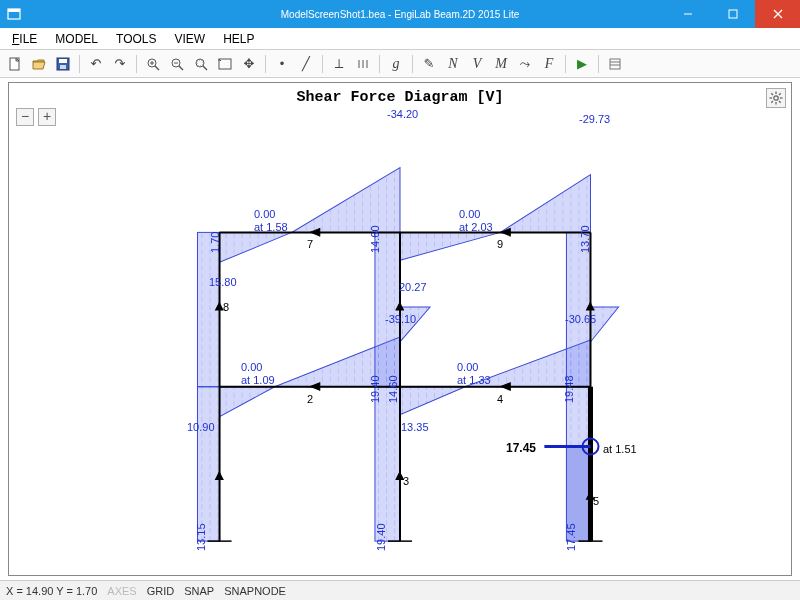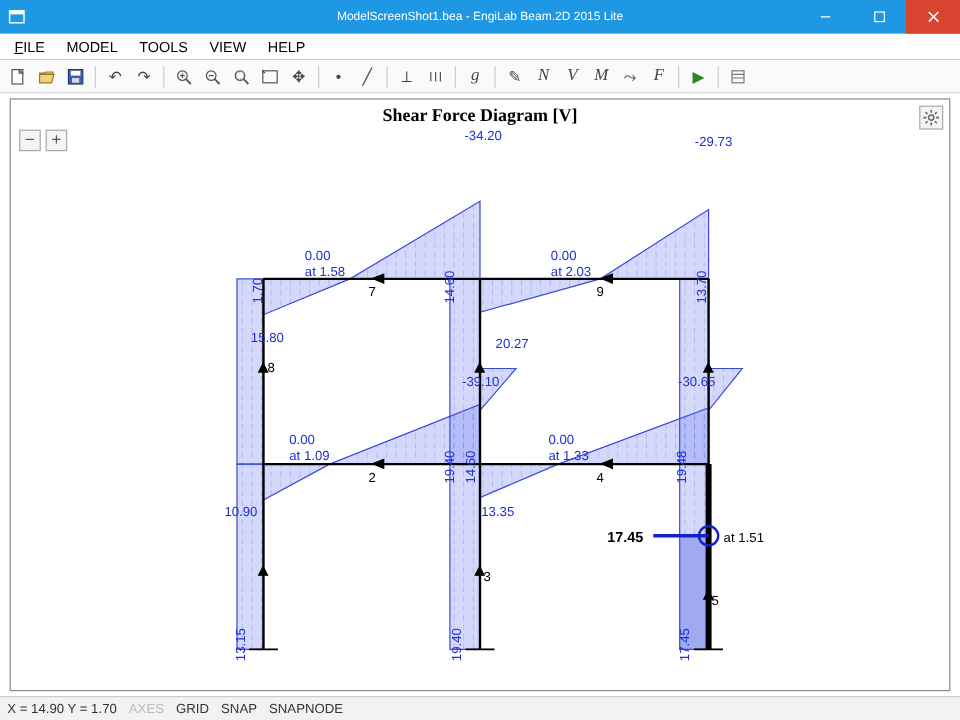--- a/index.html
+++ b/index.html
@@ -21,21 +21,21 @@
   .tbtn { width: 22px; height: 22px; display:flex; align-items:center; justify-content:center; color:#444; border:1px solid transparent; border-radius:2px;}
   .tsep { width:1px; height:18px; background:#ccc; margin:0 3px;}
   .tbtn .glyph { font-size:13px; line-height:1; font-family: "Segoe UI", Arial, sans-serif; }
   .tbtn.letter { font-family: "Times New Roman", serif; font-style: italic; font-size:14px; }
   .tbtn.run { color: #2a8a2a; }
   
   .workarea { position: relative; width: 800px; height: calc(600px - 28px - 22px - 28px - 20px); background:#fff; }
   .canvas-frame { position:absolute; left:8px; right:8px; top:4px; bottom:4px; border:1px solid #888; background:#fff; }
   .zoombtn { position:absolute; width:18px; height:18px; border:1px solid #aaa; background:#f4f4f4; font-size:14px; line-height:14px; text-align:center; color:#555;}
   .gearbtn { position:absolute; right:14px; top:10px; width:20px; height:20px; border:1px solid #aaa; background:#f4f4f4; display:flex; align-items:center; justify-content:center; color:#666;}
-  .plot-title { position:absolute; top:6px; left:0; right:0; text-align:center; font-weight:bold; font-size:15px; font-family: Liberation Serif, serif; }
+  .plot-title { position:absolute; top:6px; left:0; right:0; text-align:center; font-weight:bold; font-size:15px; font-family: Liberation Mono, monospace; }
   
   .dlabel { position:absolute; font-size:11px; font-family: Arial, sans-serif; color:#2030d0; white-space:pre; line-height:1.15;}
   .dlabel.vert { transform-origin: left top; transform: rotate(-90deg); }
   .highlight-label { position:absolute; font-size:12px; font-weight:bold; color:#000; }
   
   .statusbar { height:20px; border-top:1px solid #ccc; background:#f2f2f2; display:flex; align-items:center; font-size:11px; padding:0 6px; gap:10px; color:#333;}
   .status-faded { color:#bbb; }
 </style>
 </head>
 <body>
@@ -250,21 +250,21 @@
     <div class="dlabel" style="left:378px; top:25px;">-34.20</div>
     <div class="dlabel" style="left:570px; top:30px;">-29.73</div>
     <div class="dlabel" style="left:245px; top:125px;">0.00
 at 1.58</div>
     <div class="dlabel" style="left:450px; top:125px;">0.00
 at 2.03</div>
     <div class="dlabel vert" style="left:200px; top:170px;">1.70</div>
     <div class="dlabel vert" style="left:360px; top:170px;">14.60</div>
     <div class="dlabel vert" style="left:570px; top:170px;">13.70</div>
     <div class="dlabel" style="left:178px; top:193px;margin-left:22px;">15.80</div>
-    <div class="dlabel" style="left:404px; top:198px;">20.27</div>
+    <div class="dlabel" style="left:390px; top:198px;">20.27</div>
     <div class="dlabel" style="left:376px; top:230px;">-39.10</div>
     <div class="dlabel" style="left:556px; top:230px;">-30.65</div>
     <div class="dlabel" style="left:232px; top:278px;">0.00
 at 1.09</div>
     <div class="dlabel" style="left:448px; top:278px;">0.00
 at 1.33</div>
     <div class="dlabel vert" style="left:360px; top:320px;">19.40</div>
     <div class="dlabel vert" style="left:378px; top:320px;">14.60</div>
     <div class="dlabel vert" style="left:554px; top:320px;">19.48</div>
     <div class="dlabel" style="left:178px; top:338px;">10.90</div>

